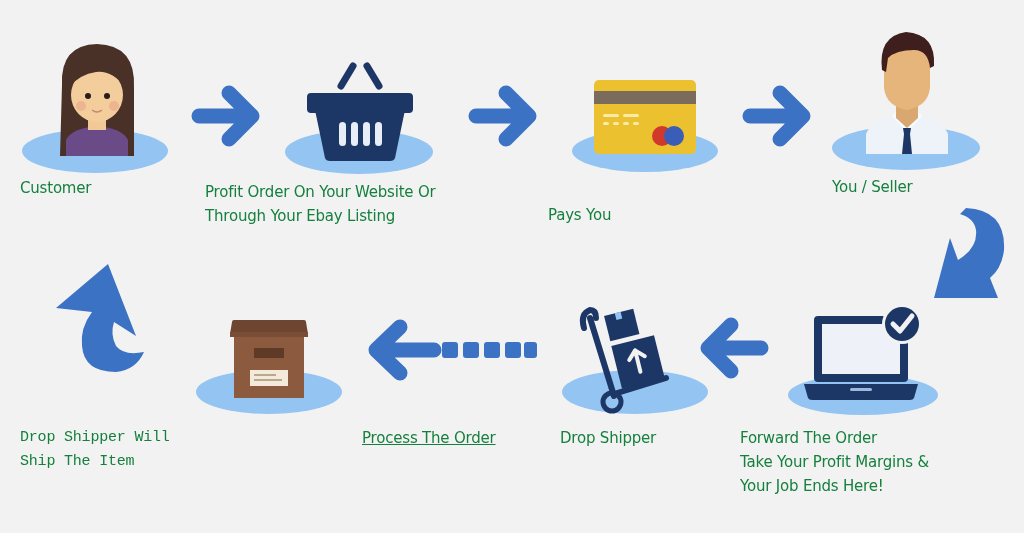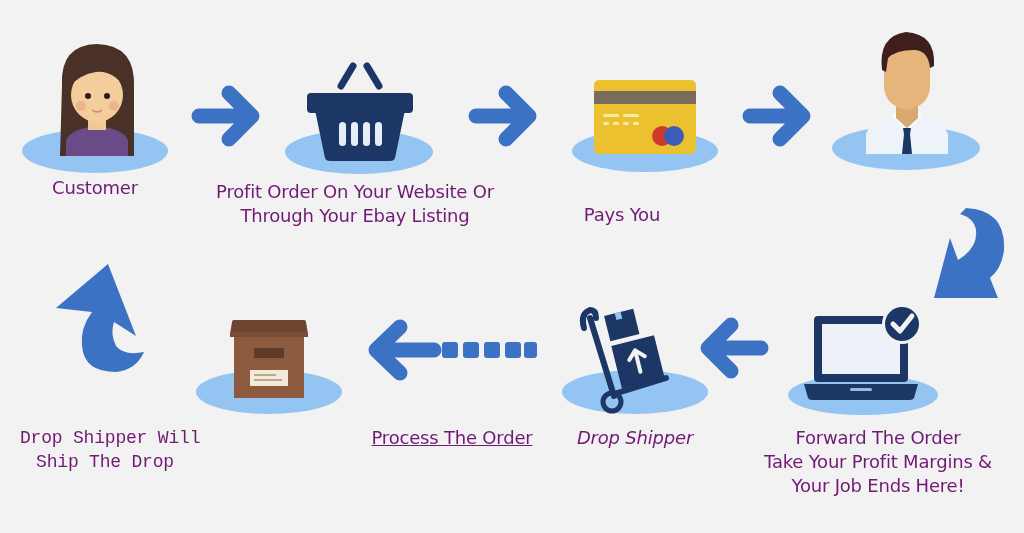--- a/index.html
+++ b/index.html
@@ -6,24 +6,24 @@
     body {
       width: 1024px; height: 533px; overflow: hidden;
       background: #f2f2f2;
       font-family: "DejaVu Sans", "Liberation Sans", sans-serif;
       position: relative;
     }
     .stage { position: absolute; left: 0; top: 0; width: 1024px; height: 533px; }
     .abs { position: absolute; }
     .label {
       position: absolute;
-      color: #701a75;
-      font-size: 18px;
+      color: #15803d;
+      font-size: 15px;
       line-height: 24px;
-      text-align: center;
+      text-align: left;
       white-space: nowrap;
       letter-spacing: -0.2px;
     }
     .label span { display: block; }
     .disc { position: absolute; border-radius: 50%; }
     svg { display: block; overflow: visible; }
   </style>
 </head>
 <body>
 
@@ -119,20 +119,23 @@
 
       <path d="M48 74 L70 74 L70 90 L59 100 L48 90 Z" fill="#d8a870"></path>
 
       <path d="M55 100 L63 100 L62 106 L64 126 L54 126 L56 106 Z" fill="#1c3766"></path>
 
       <path d="M36 36 Q36 20 59 18 Q82 20 82 36 L82 60 Q80 78 59 82 Q38 78 36 60 Z" fill="#e6b57c"></path>
 
       <path d="M34 42 Q30 8 58 4 Q88 6 86 38 L82 40 Q80 22 66 22 Q48 22 40 30 L38 44 Z" fill="#3f1e1e"></path>
     </svg>
   </div>
+  <div class="label" style="left:832px;top:175px;width:150px;">
+    <span>You / Seller</span>
+  </div>
 
   <svg class="abs" style="left:932px;top:204px;" width="78" height="96" viewBox="0 0 78 96">
     <path d="M34 4 Q74 6 72 46 Q70 64 58 74 L66 94 L2 94 L18 34 L26 56 Q46 44 44 26 Q42 14 28 10 Z" fill="#3b72c4"></path>
   </svg>
 
   <div class="abs" style="left:786px;top:300px;width:166px;height:120px;">
     <div class="disc" style="left:2px;top:75px;width:150px;height:40px;background:#93c4f2;"></div>
     <svg class="abs" style="left:18px;top:4px;" width="132" height="100" viewBox="0 0 132 100">
 
       <rect x="10" y="12" width="94" height="66" rx="4" fill="#1c3766"></rect>
@@ -171,21 +174,21 @@
         <rect x="34" y="10" width="30" height="26" fill="#1c3766"></rect>
         <rect x="45" y="10" width="6" height="7" fill="#93c4f2"></rect>
       </g>
 
       <g transform="rotate(-14 64 60)">
         <rect x="42" y="38" width="44" height="44" fill="#1c3766"></rect>
         <path d="M64 48 L64 70 M56 56 L64 48 L72 56" stroke="#f2f2f2" stroke-width="4" fill="none" stroke-linecap="round" stroke-linejoin="round"></path>
       </g>
     </svg>
   </div>
-  <div class="label" style="left:560px;top:426px;width:150px;font-style:italic;">
+  <div class="label" style="left:560px;top:426px;width:150px;">
     <span>Drop Shipper</span>
   </div>
 
   <svg class="abs" style="left:364px;top:318px;" width="176" height="64" viewBox="0 0 176 64">
     <path d="M70 32 L14 32 M36 9 L12 32 L36 55" stroke="#3b72c4" stroke-width="15" stroke-linecap="round" stroke-linejoin="round" fill="none"></path>
     <rect x="78" y="24" width="16" height="16" rx="3" fill="#3b72c4"></rect>
     <rect x="99" y="24" width="16" height="16" rx="3" fill="#3b72c4"></rect>
     <rect x="120" y="24" width="16" height="16" rx="3" fill="#3b72c4"></rect>
     <rect x="141" y="24" width="16" height="16" rx="3" fill="#3b72c4"></rect>
     <rect x="160" y="24" width="13" height="16" rx="3" fill="#3b72c4"></rect>
@@ -205,16 +208,16 @@
       <rect x="26" y="56" width="22" height="2" fill="#b8a890"></rect>
       <rect x="26" y="61" width="28" height="2" fill="#b8a890"></rect>
     </svg>
   </div>
 
   <svg class="abs" style="left:52px;top:262px;" width="100" height="114" viewBox="0 0 100 114">
     <path d="M56 2 L84 74 L62 60 Q58 72 64 84 Q72 94 92 90 Q84 108 64 110 Q32 110 30 84 Q28 66 40 50 L4 46 Z" fill="#3b72c4"></path>
   </svg>
   <div class="label" style="left:20px;top:426px;width:170px;font-family:Liberation Mono, monospace;">
     <span>Drop Shipper Will</span>
-    <span>Ship The Drop</span>
+    <span>Ship The Item</span>
   </div>
 
 </div>
 
 </body></html>

